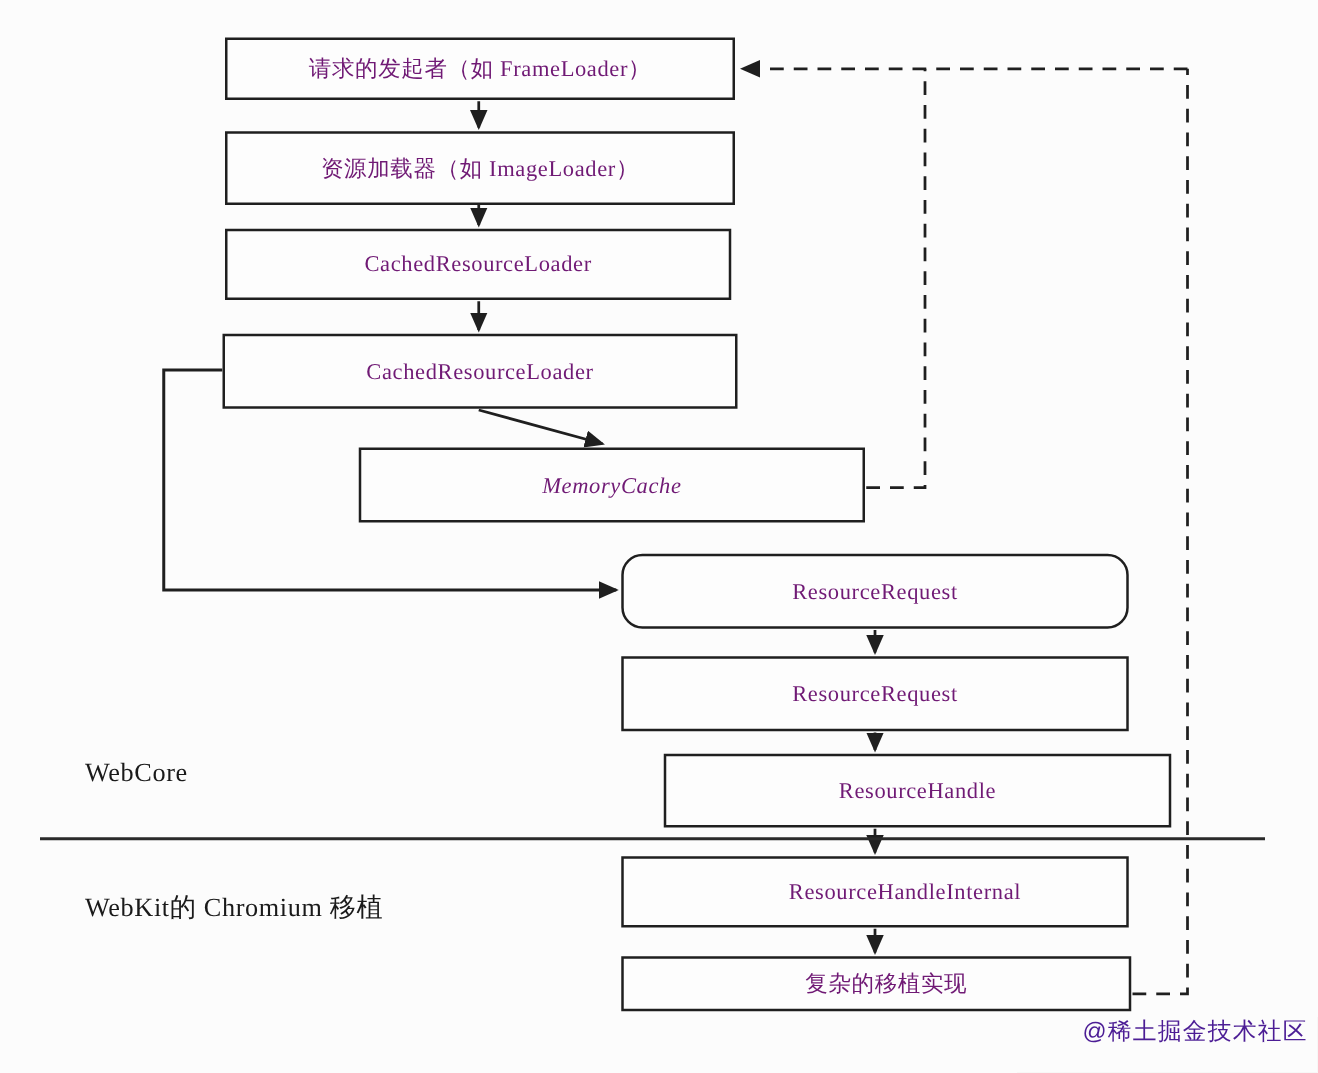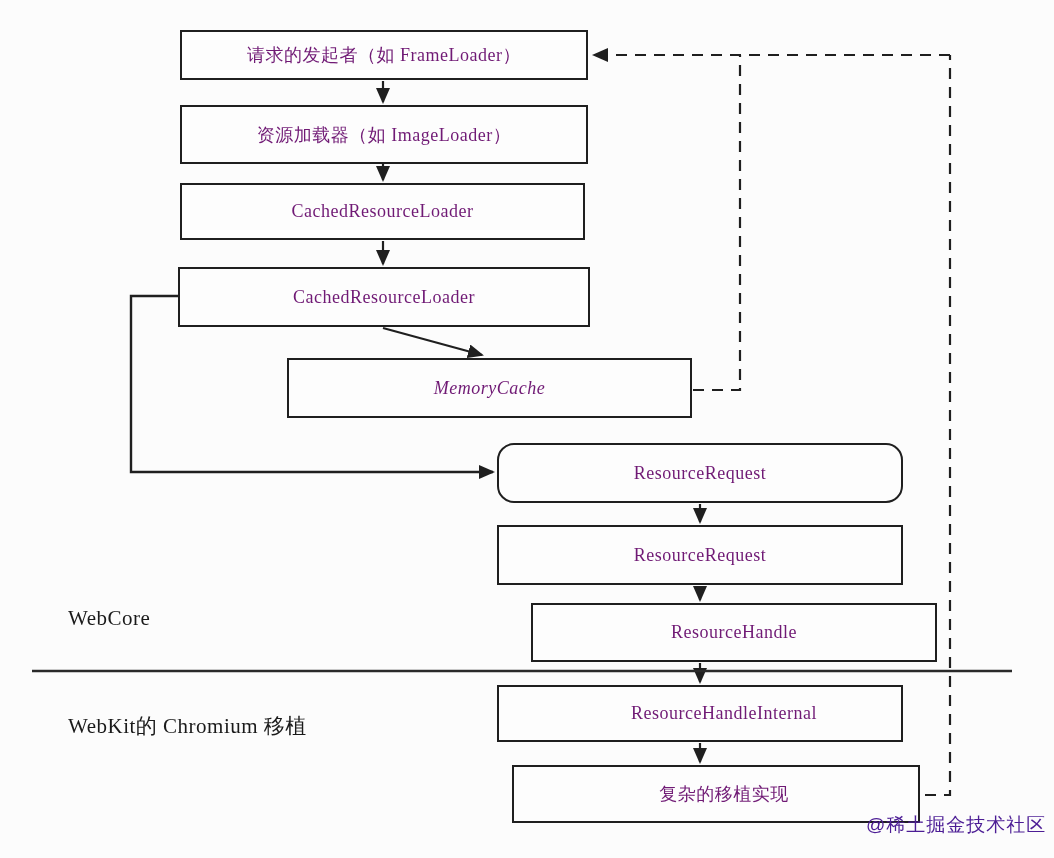--- a/index.html
+++ b/index.html
@@ -38,21 +38,21 @@
   
   .n1  { left: 180px; top: 30px;  width: 408px; height: 50px; }
   .n2  { left: 180px; top: 105px; width: 408px; height: 59px; }
   .n3  { left: 180px; top: 183px; width: 405px; height: 57px; }
   .n4  { left: 178px; top: 267px; width: 412px; height: 60px; }
   .n5  { left: 287px; top: 358px; width: 405px; height: 60px; font-style: italic; }
   .n6  { left: 497px; top: 443px; width: 406px; height: 60px; border-radius: 17px; }
   .n7  { left: 497px; top: 525px; width: 406px; height: 60px; }
   .n8  { left: 497px; top: 603px; width: 406px; height: 59px; margin-left: 34px; }
   .n9  { left: 497px; top: 685px; width: 406px; height: 57px; padding-left: 48px; }
-  .n10 { left: 512px; top: 765px; width: 408px; height: 58px; padding-left: 16px; }
+  .n10 { left: 497px; top: 765px; width: 408px; height: 44px; padding-left: 16px; }
 
   .section-label {
     position: absolute;
     font-size: 21px;
     color: #1a1a1a;
     letter-spacing: 0.5px;
     white-space: nowrap;
     margin-top: 12px;
   }
   .label-webcore { left: 68px; top: 594px; }

